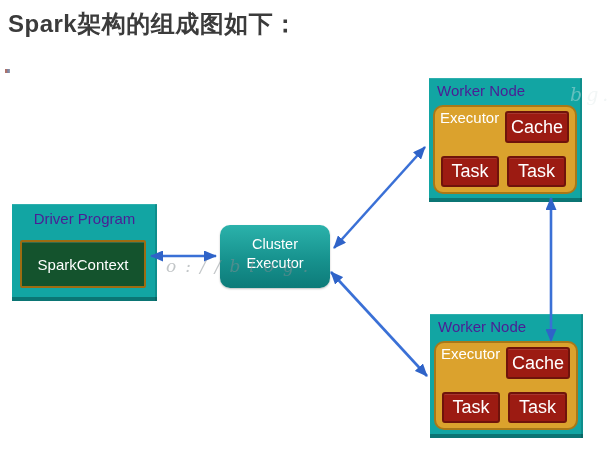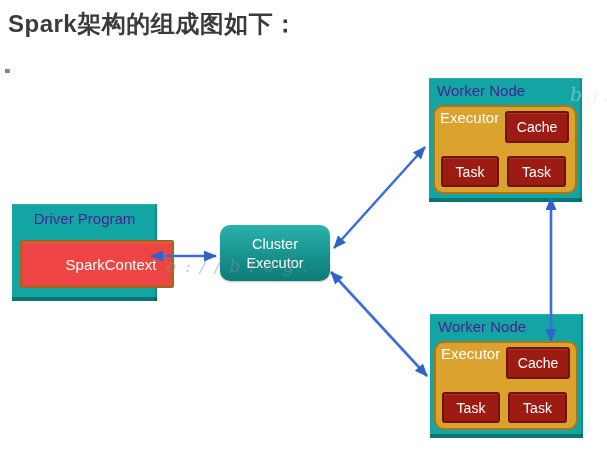--- a/index.html
+++ b/index.html
@@ -13,43 +13,43 @@
 
   
   .teal-node{position:absolute;background:#12a5a3;
              box-shadow:inset 0 -4px 0 rgba(0,40,40,.38), inset -2px 0 0 rgba(0,40,40,.18),
                         inset 0 1px 0 rgba(255,255,255,.12);}
   .node-title{color:#4c1d95;font-size:15px;}
 
   .driver-node{left:12px;top:204px;width:145px;height:97px;}
   .driver-title{position:absolute;top:6px;left:0;width:100%;text-align:center;}
 
-  .orange-box{background:#ef4444;border:2px solid #9d6c12;border-radius:2px;
-              box-shadow:inset 0 1px 0 rgba(255,255,255,.15);padding-left:28px;}
+  .orange-box{background:#14532d;border:2px solid #9d6c12;border-radius:2px;
+              box-shadow:inset 0 1px 0 rgba(255,255,255,.15);}
   .spark-context{position:absolute;left:8px;top:36px;width:122px;height:44px;
                  color:#fff;font-size:15px;display:flex;align-items:center;justify-content:center;}
 
-  .cluster-node{position:absolute;left:220px;top:225px;width:110px;height:56px;
+  .cluster-node{position:absolute;left:220px;top:225px;width:110px;height:63px;
                 border-radius:10px;
                 background:linear-gradient(180deg,#2bb2ab 0%,#17928e 55%,#0d7b79 100%);
                 box-shadow:0 1px 2px rgba(0,0,0,.25);}
   .cluster-text{position:absolute;top:10px;left:0;width:100%;text-align:center;
                 color:#fff;font-size:14.5px;line-height:19px;}
 
   .worker-node{width:153px;height:124px;}
   .worker-node.top{left:429px;top:78px;}
   .worker-node.bottom{left:430px;top:314px;}
   .worker-title{position:absolute;left:8px;top:4px;}
 
   .executor-box{position:absolute;left:4px;right:5px;top:27px;bottom:8px;
                 background:#dba22d;border:2px solid #a87818;border-radius:10px;}
   .executor-label{position:absolute;left:5px;top:2px;color:#fff;font-size:15px;}
 
   .red-box{position:absolute;background:#9c1b12;border:2px solid #6f130b;border-radius:3px;
-           color:#fff;font-size:14px;display:flex;align-items:center;justify-content:center;
+           color:#fff;font-size:18px;display:flex;align-items:center;justify-content:center;
            box-shadow:inset 0 1px 0 rgba(255,255,255,.12);}
   .cache-box{right:6px;top:4px;width:60px;height:28px;}
   .task-left{left:6px;bottom:5px;width:54px;height:27px;}
   .task-right{right:9px;bottom:5px;width:55px;height:27px;}
 
   .arrow-layer{position:absolute;left:0;top:0;width:607px;height:455px;z-index:30;
                pointer-events:none;}
 
   .watermark-main{position:absolute;left:166px;top:256px;z-index:40;
                   font-family:"DejaVu Serif","Liberation Serif",serif;

